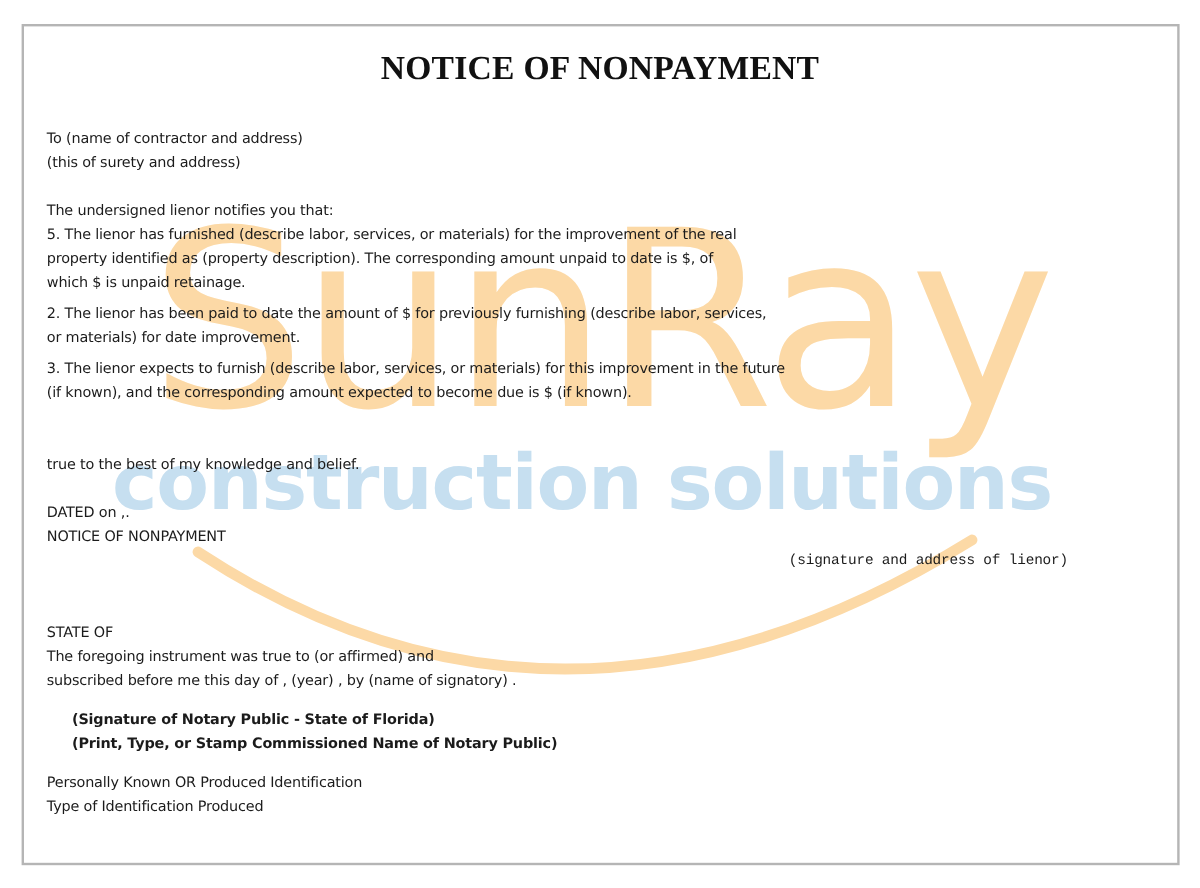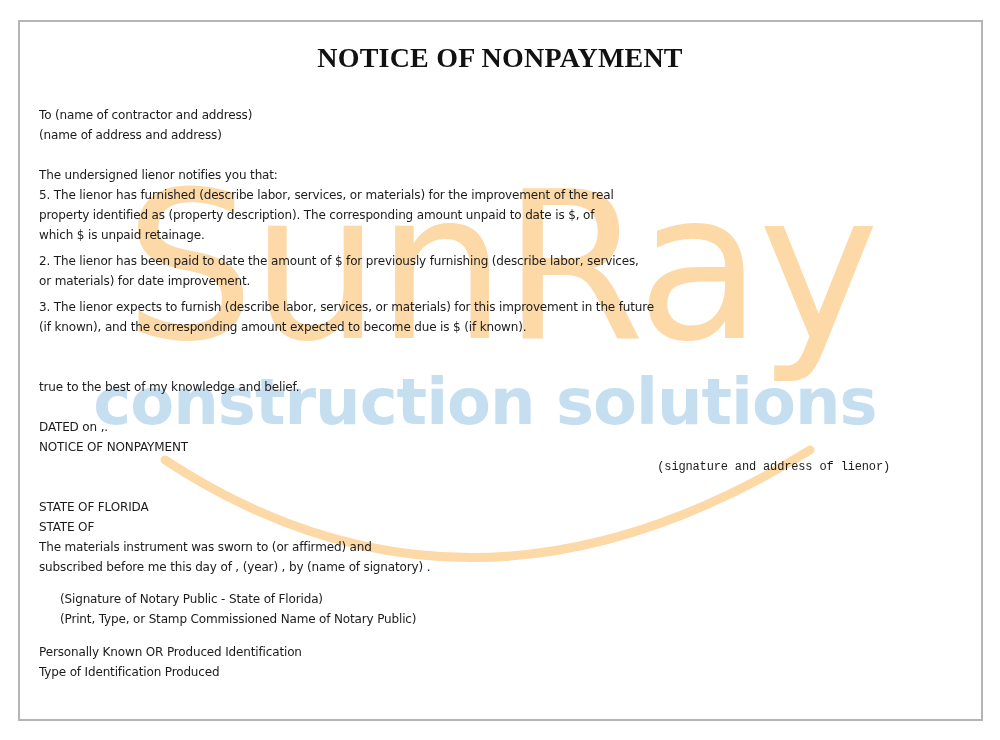--- a/index.html
+++ b/index.html
@@ -13,39 +13,39 @@
   .title {
     position: absolute; left: 0; width: 1000px; top: 42px; text-align: center;
     font-family: "Liberation Serif", serif; font-weight: bold; font-size: 28px; color: #111;
     letter-spacing: 0.2px;
   }
   .line {
     position: absolute; left: 39px; font-family: "DejaVu Sans", sans-serif;
     font-size: 12px; color: #1b1b1b; white-space: nowrap; line-height: 20px;
     letter-spacing: -0.15px;
   }
-  .indent { left: 60px; }
+  .indent { left: 60px; font-weight: bold; }
   .right { left: auto; right: 50px; font-family: Liberation Mono, monospace; }
 </style>
 </head>
 <body>
 
 <div class="doc-frame"></div>
 
 <svg class="watermark" viewBox="0 0 1000 740" xmlns="http://www.w3.org/2000/svg">
   <text x="500" y="338" text-anchor="middle" font-family="DejaVu Sans, sans-serif" font-size="205" fill="#fcd9a6" letter-spacing="-4">SunRay</text>
   <text x="485" y="424" text-anchor="middle" font-family="DejaVu Sans, sans-serif" font-weight="bold" font-size="64" fill="#c6dff0" letter-spacing="-1">construction solutions</text>
   <path d="M 165 460 Q 470 660 810 450" fill="none" stroke="#fcd9a6" stroke-width="9" stroke-linecap="round"></path>
 </svg>
 
 <div class="content">
   <div class="title">NOTICE OF NONPAYMENT</div>
 
   <div class="line" style="top:105px">To (name of contractor and address)</div>
-  <div class="line" style="top:125px">(name of address and address)</div>
+  <div class="line" style="top:125px">(this of surety and address)</div>
 
   <div class="line" style="top:165px">The undersigned lienor notifies you that:</div>
 
   <div>
     <div class="line" style="top:185px">5. The lienor has furnished (describe labor, services, or materials) for the improvement of the real</div>
     <div class="line" style="top:205px">property identified as (property description). The corresponding amount unpaid to date is $, of</div>
     <div class="line" style="top:225px">which $ is unpaid retainage.</div>
   </div>
 
   <div>
@@ -58,23 +58,22 @@
     <div class="line" style="top:317px">(if known), and the corresponding amount expected to become due is $ (if known).</div>
   </div>
 
   <div class="line" style="top:377px">true to the best of my knowledge and belief.</div>
 
   <div class="line" style="top:417px">DATED on ,.</div>
   <div class="line" style="top:437px">NOTICE OF NONPAYMENT</div>
 
   <div class="line right" style="top:457px">(signature and address of lienor)</div>
 
-  <div class="line" style="top:497px">STATE OF FLORIDA</div>
   <div class="line" style="top:517px">STATE OF</div>
-  <div class="line" style="top:537px">The materials instrument was sworn to (or affirmed) and</div>
+  <div class="line" style="top:537px">The foregoing instrument was true to (or affirmed) and</div>
   <div class="line" style="top:557px">subscribed before me this day of , (year) , by (name of signatory) .</div>
 
   <div class="line indent" style="top:589px">(Signature of Notary Public - State of Florida)</div>
   <div class="line indent" style="top:609px">(Print, Type, or Stamp Commissioned Name of Notary Public)</div>
 
   <div class="line" style="top:642px">Personally Known OR Produced Identification</div>
   <div class="line" style="top:662px">Type of Identification Produced</div>
 </div>
 
 </body></html>

